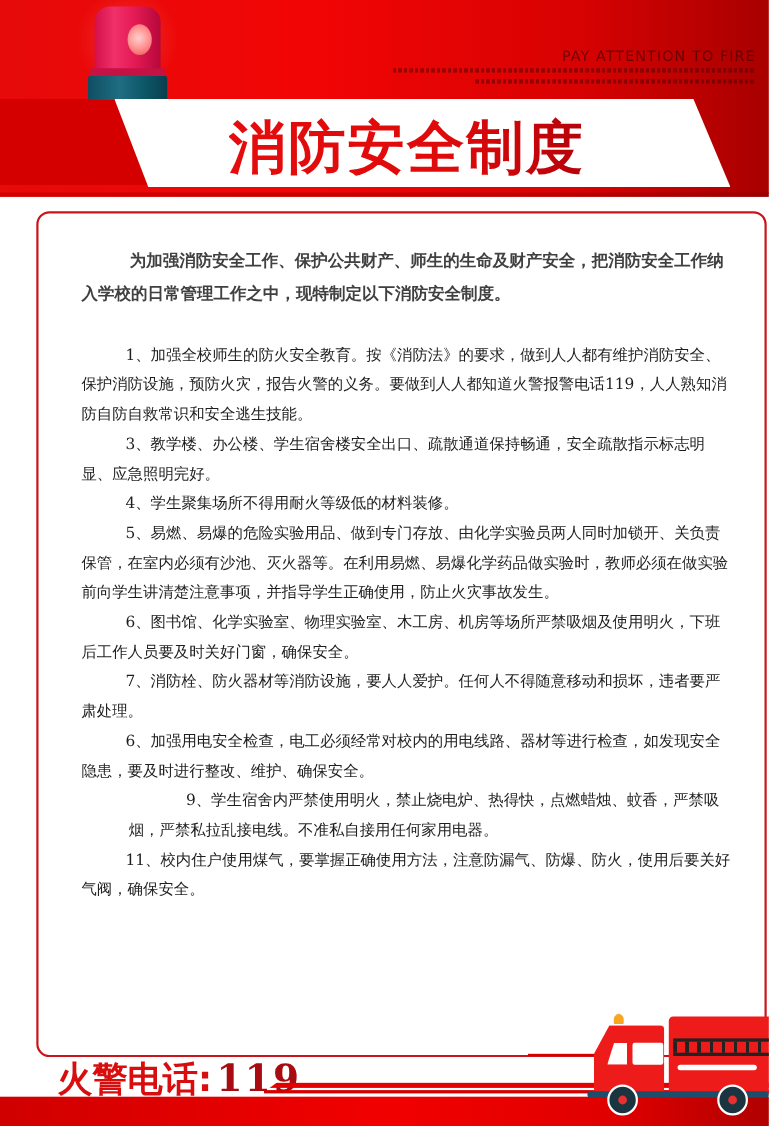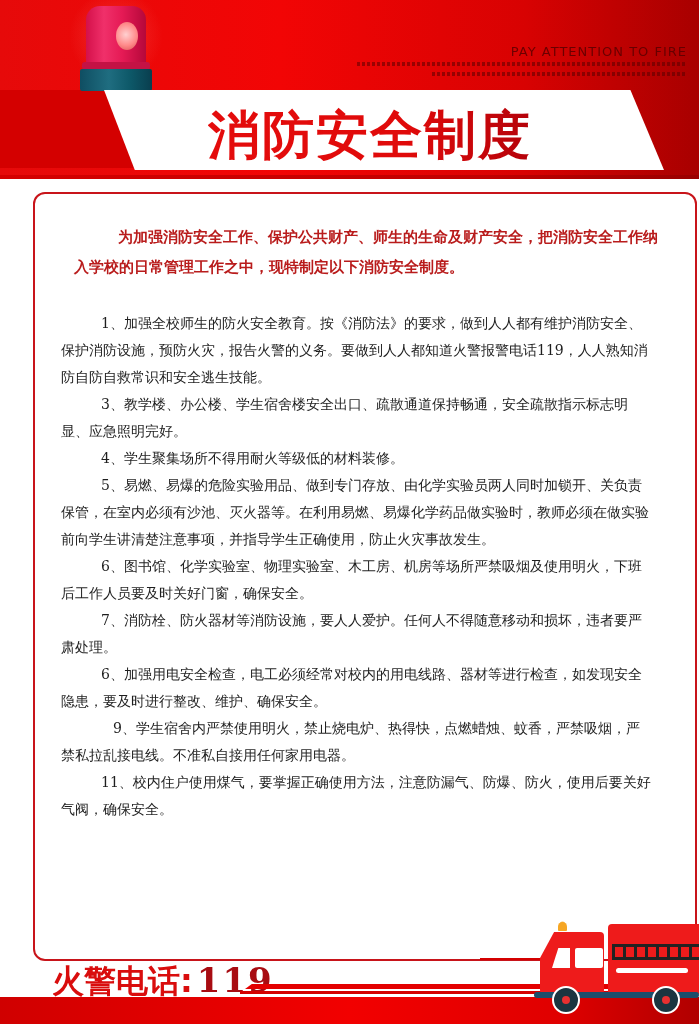--- a/index.html
+++ b/index.html
@@ -69,29 +69,29 @@
     background: linear-gradient(90deg, #0f4e62 0%, #1f6d80 40%, #0d5868 70%, #093e4e 100%);
   }
 
   
   .content-box {
     position: absolute; left: 33px; top: 192px; width: 664px; height: 769px;
     border: 2px solid #c8141a; border-radius: 12px; background: #fff;
   }
   .intro {
     position: absolute; left: 74px; top: 222px; width: 590px;
-    font-size: 15px; line-height: 30px; font-weight: bold; color: #b91c1c;
+    font-size: 15px; line-height: 30px; font-weight: bold; color: #404040;
     text-indent: 44px;
   }
   .rules {
-    position: absolute; left: 61px; top: 310px; width: 590px;
+    position: absolute; left: 74px; top: 310px; width: 590px;
     font-size: 14px; line-height: 27px; color: #1e1e1e;
   }
   .rule { text-indent: 40px; margin-bottom: 0px; }
-  .rule.extra-indent { text-indent: 52px; }
+  .rule.extra-indent { text-indent: 52px; margin-left: 43px; }
 
   
   .hotline {
     position: absolute; left: 52px; top: 960px; height: 40px;
     font-family: "DejaVu Sans", "Liberation Sans", sans-serif; font-weight: bold;
     white-space: nowrap;
   }
   .hotline-label { font-size: 32px; color: #d90d0d; vertical-align: baseline; }
   .hotline-number {
     font-family: "DejaVu Serif", "Liberation Serif", serif;

